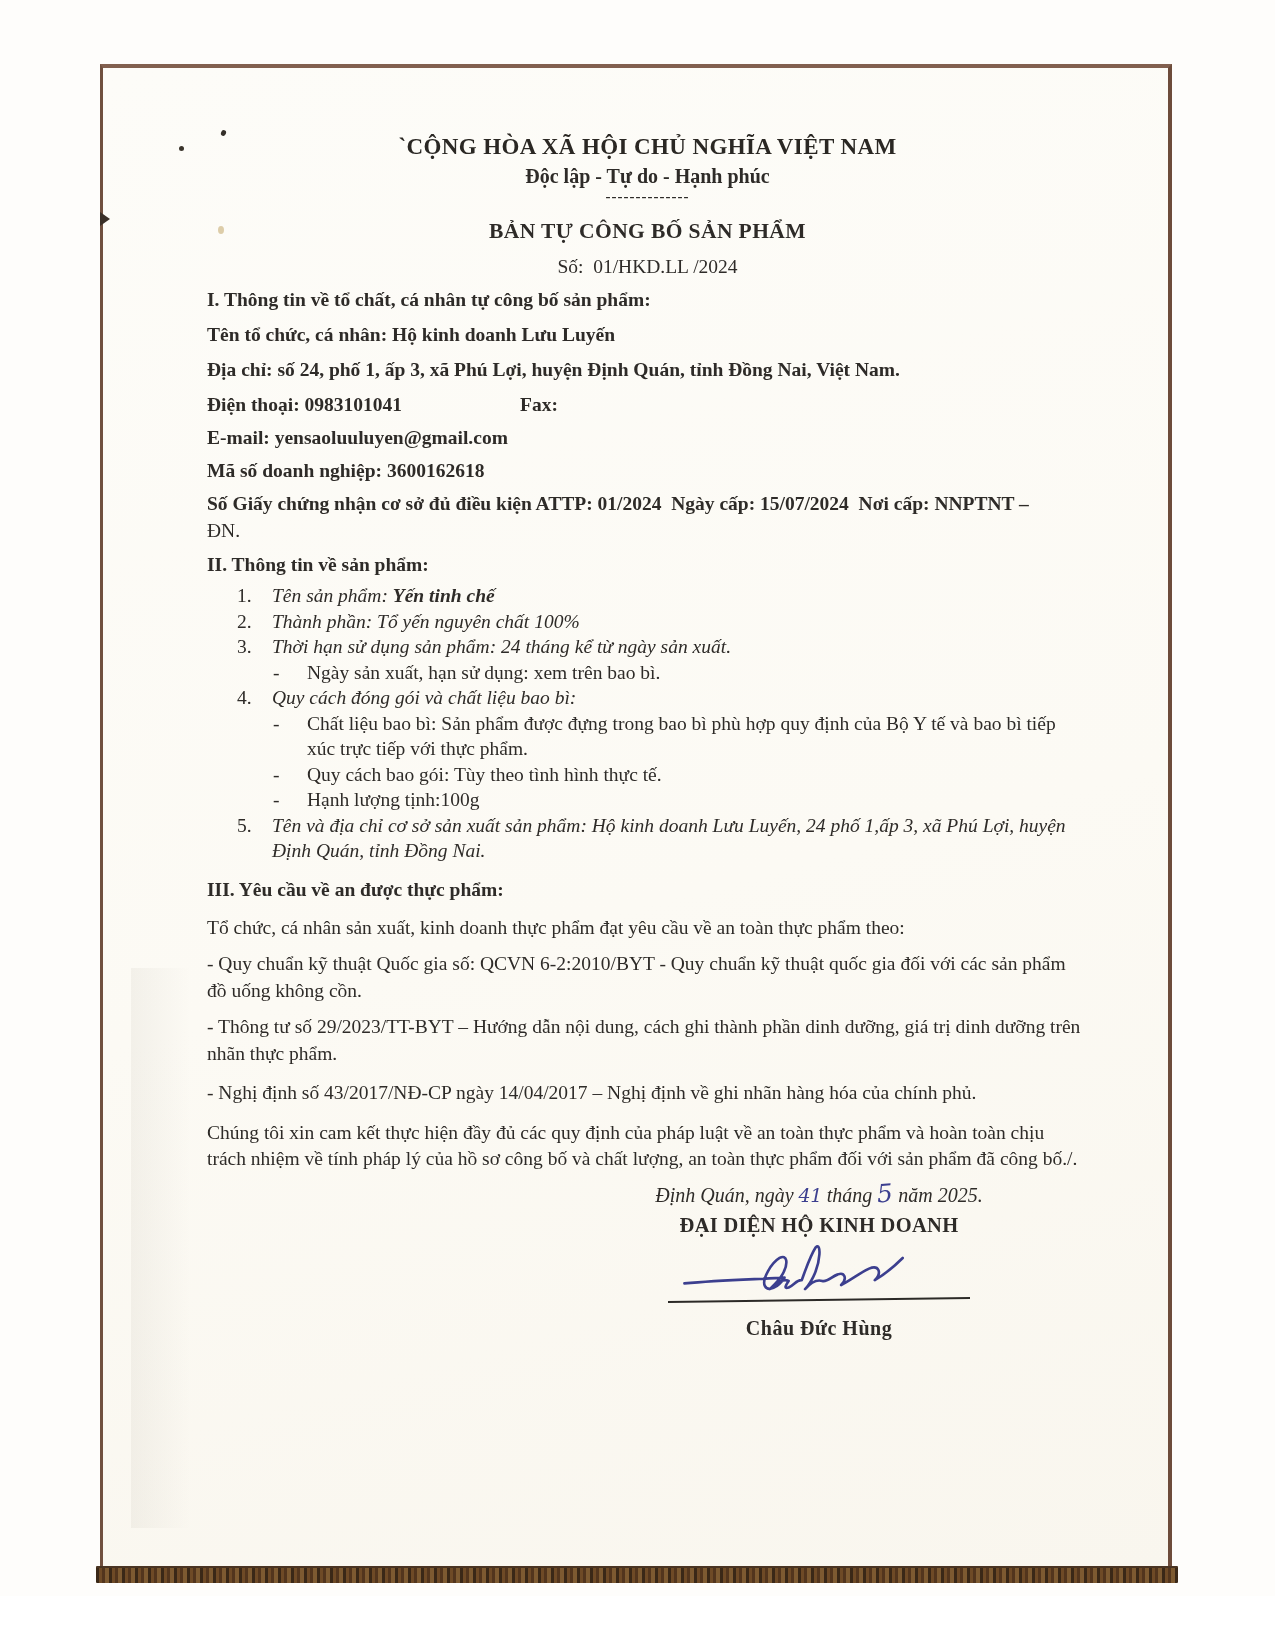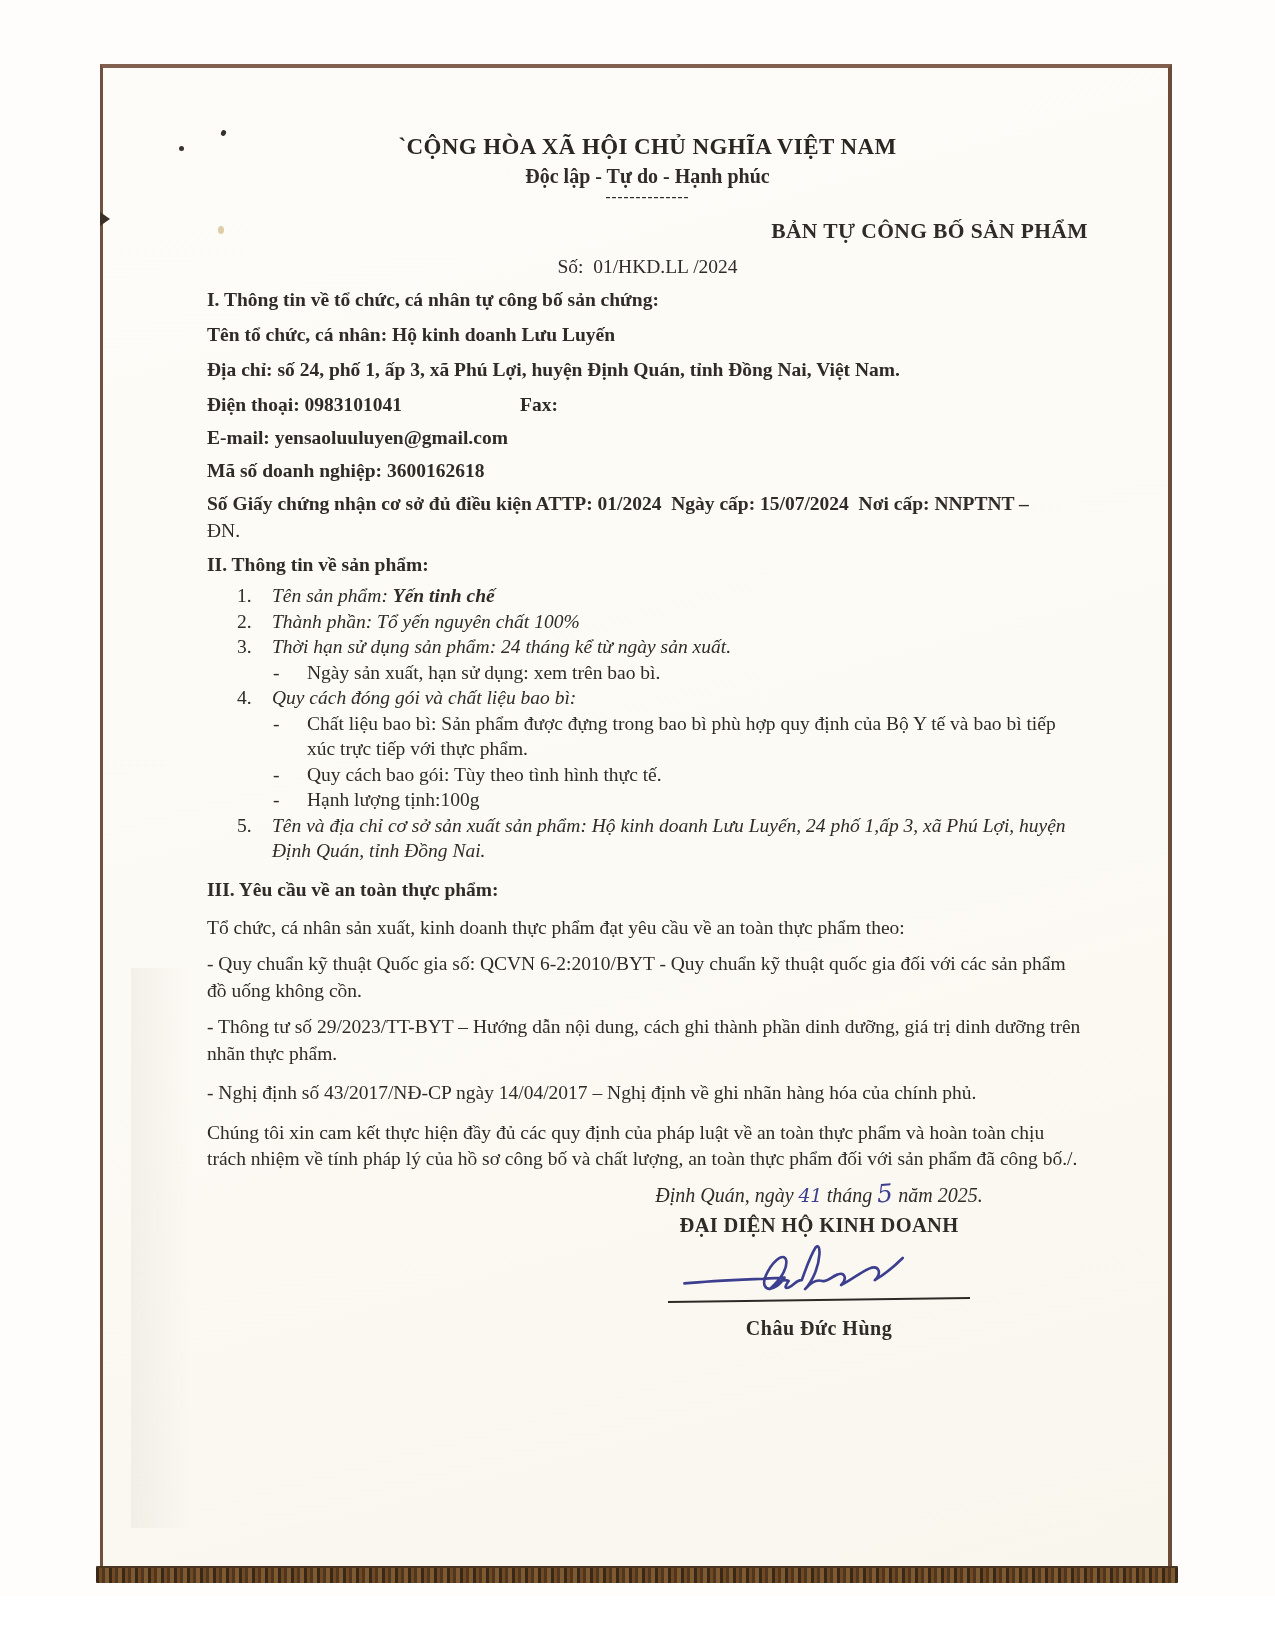--- a/index.html
+++ b/index.html
@@ -41,21 +41,21 @@
   .speck.s3{left:115px;top:158px;width:6px;height:8px;background:#ddcda9;}
 
   .content{position:absolute;left:104px;right:80px;top:58px;}
 
   .center{text-align:center;}
   .pre{white-space:pre-wrap;}
 
   .t-national{font-size:23px;font-weight:bold;letter-spacing:0.4px;margin-top:8px;color:#2a2723;}
   .t-motto{font-size:20px;font-weight:bold;margin-top:5px;}
   .t-divider{font-size:15px;font-weight:bold;letter-spacing:1px;line-height:12px;margin-top:2px;}
-  .t-doctitle{font-size:21.5px;font-weight:bold;letter-spacing:0.4px;margin-top:17px;text-align:right;}
+  .t-doctitle{font-size:21.5px;font-weight:bold;letter-spacing:0.4px;margin-top:17px;}
   .t-docno{font-size:19.5px;margin-top:12px;}
 
   .h1{font-size:19.5px;font-weight:bold;line-height:24px;margin-top:10px;}
   .h1.mt14{margin-top:14px;}
   p.line{font-size:19.5px;line-height:24px;margin:11px 0 0 0;font-weight:bold;}
   p.line.tight{margin-top:9px;}
   p.cont{font-size:19.5px;line-height:24px;margin:3px 0 0 0;}
   .fax-gap{margin-left:118px;}
 
   .list{margin-top:6px;font-size:19.5px;line-height:25.5px;}
@@ -92,21 +92,21 @@
     <span class="notch"></span>
 
     <div class="content">
 
       <div class="center t-national">`CỘNG HÒA XÃ HỘI CHỦ NGHĨA VIỆT NAM</div>
       <div class="center t-motto">Độc lập - Tự do - Hạnh phúc</div>
       <div class="center t-divider">--------------</div>
       <div class="center t-doctitle">BẢN TỰ CÔNG BỐ SẢN PHẨM</div>
       <div class="center t-docno pre">Số:  01/HKD.LL /2024</div>
 
-      <div class="h1">I. Thông tin về tổ chức, cá nhân tự công bố sản chứng:</div>
+      <div class="h1">I. Thông tin về tổ chất, cá nhân tự công bố sản phẩm:</div>
       <p class="line">Tên tổ chức, cá nhân: Hộ kinh doanh Lưu Luyến</p>
       <p class="line">Địa chỉ: số 24, phố 1, ấp 3, xã Phú Lợi, huyện Định Quán, tỉnh Đồng Nai, Việt Nam.</p>
       <p class="line"><span>Điện thoại: 0983101041</span><span class="fax-gap">Fax:</span></p>
       <p class="line tight">E-mail: yensaoluuluyen@gmail.com</p>
       <p class="line tight">Mã số doanh nghiệp: 3600162618</p>
       <p class="line tight pre">Số Giấy chứng nhận cơ sở đủ điều kiện ATTP: 01/2024  Ngày cấp: 15/07/2024  Nơi cấp: NNPTNT –</p>
       <p class="cont">ĐN.</p>
 
       <div class="h1">II. Thông tin về sản phẩm:</div>
       <div class="list">
@@ -141,21 +141,21 @@
         <div class="sub">
           <span class="dash">-</span>
           <span class="itext">Hạnh lượng tịnh:100g</span>
         </div>
         <div class="li">
           <span class="num">5.</span>
           <span class="itext">Tên và địa chỉ cơ sở sản xuất sản phẩm: Hộ kinh doanh Lưu Luyến, 24 phố 1,ấp 3, xã Phú Lợi, huyện Định Quán, tỉnh Đồng Nai.</span>
         </div>
       </div>
 
-      <div class="h1 mt14">III. Yêu cầu về an toàn thực phẩm:</div>
+      <div class="h1 mt14">III. Yêu cầu về an được thực phẩm:</div>
       <p class="para">Tổ chức, cá nhân sản xuất, kinh doanh thực phẩm đạt yêu cầu về an toàn thực phẩm theo:</p>
       <p class="para m10">- Quy chuẩn kỹ thuật Quốc gia số: QCVN 6-2:2010/BYT - Quy chuẩn kỹ thuật quốc gia đối với các sản phẩm đồ uống không cồn.</p>
       <p class="para m10">- Thông tư số 29/2023/TT-BYT – Hướng dẫn nội dung, cách ghi thành phần dinh dưỡng, giá trị dinh dưỡng trên nhãn thực phẩm.</p>
       <p class="para">- Nghị định số 43/2017/NĐ-CP ngày 14/04/2017 – Nghị định về ghi nhãn hàng hóa của chính phủ.</p>
       <p class="para">Chúng tôi xin cam kết thực hiện đầy đủ các quy định của pháp luật về an toàn thực phẩm và hoàn toàn chịu trách nhiệm về tính pháp lý của hồ sơ công bố và chất lượng, an toàn thực phẩm đối với sản phẩm đã công bố./.</p>
 
       <div class="sign-block">
         <div class="sign-date">
           <span>Định Quán, ngày</span>
           <span class="hand hand-day">41</span>

